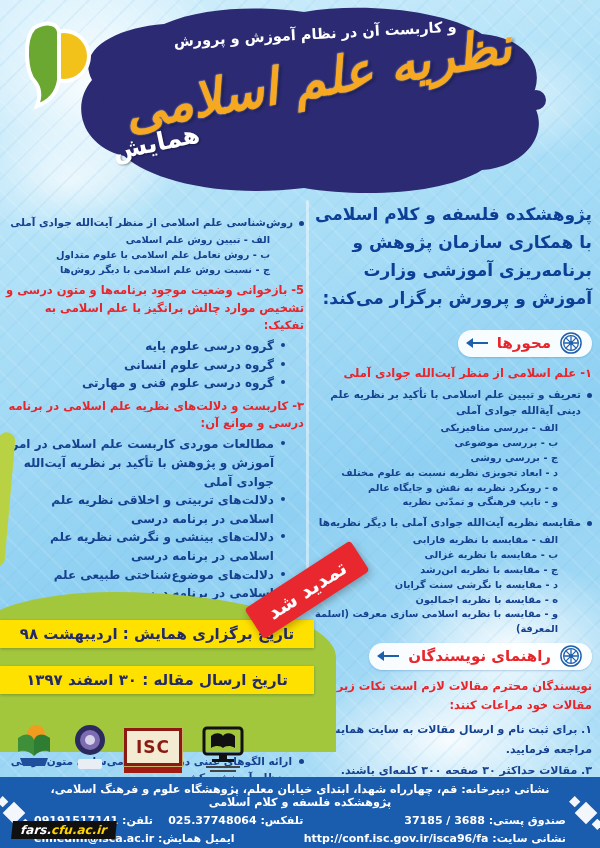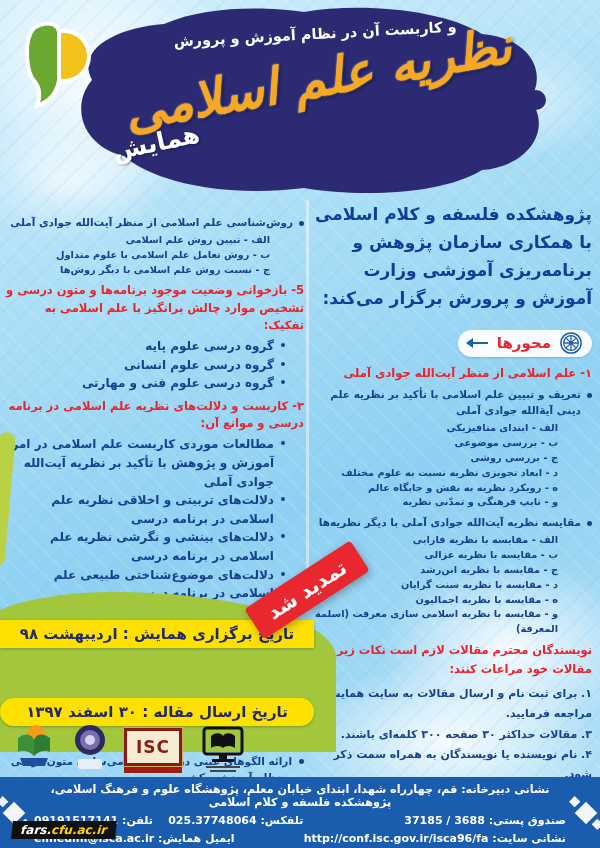--- a/index.html
+++ b/index.html
@@ -59,21 +59,21 @@
   .arrowbit{width:20px;height:2px;background:#1d5fae;position:relative;flex:0 0 auto;}
   .arrowbit::after{content:"";position:absolute;left:-7px;top:-4px;border:5px solid transparent;border-right:7px solid #1d5fae;}
 
   
   .hill{position:absolute;left:-24px;top:592px;width:360px;height:160px;background:#a3c73c;
     border-radius:55% 90% 0 0 / 60px 95px 0 0;}
   .leaf{position:absolute;left:-7px;top:432px;width:17px;height:135px;background:#b9d244;border-radius:9px;transform:rotate(5deg);}
   .datebar{position:absolute;left:0;width:314px;height:28px;background:#ffe100;color:#232a68;
     display:flex;align-items:center;justify-content:center;font-size:15px;font-weight:bold;
     box-shadow:0 1px 3px rgba(0,0,0,.25);}
-  .d1{top:620px;} .d2{top:698px;border-radius:14px;}
+  .d1{top:620px;} .d2{top:666px;}
   .stamp{position:absolute;left:244px;top:572px;transform:rotate(-33deg);background:#e8282e;color:#fff;
     font-size:20px;font-weight:bold;padding:6px 18px;border-radius:4px;z-index:9;
     box-shadow:0 3px 8px rgba(0,0,0,.3);direction:rtl;}
 
   
   .logos{position:absolute;left:12px;top:722px;display:flex;align-items:flex-start;gap:16px;justify-content:center;}
   .isc{margin-top:6px;width:52px;height:32px;background:#f4ecd2;border:3px solid #8b1a12;outline:1px solid #c8b06a;
     display:flex;align-items:center;justify-content:center;color:#8b1a12;font-weight:bold;font-size:17px;letter-spacing:1px;}
   .isc-wrap{display:flex;flex-direction:column;align-items:center;}
   .isc-band{width:58px;height:6px;background:#a01c12;margin-top:1px;}
@@ -130,38 +130,48 @@
         <circle cx="12" cy="12" r="2" fill="#1d5fae"></circle>
       </svg>
       <span class="t">محورها</span>
       <span class="arrowbit"></span>
     </div>
 
     <div class="redline">۱- علم اسلامی از منظر آیت‌الله جوادی آملی</div>
 
     <div class="bullet">تعریف و تبیین علم اسلامی با تأکید بر نظریه علم دینی آیة‌الله جوادی آملی</div>
     <div class="subs">
-        <div>الف - ابتدای متافیزیکی</div>
+        <div>الف - بررسی متافیزیکی</div>
         <div>ب - بررسی موضوعی</div>
         <div>ج - بررسی روشی</div>
         <div>د - ابعاد تجویزی نظریه نسبت به علوم مختلف</div>
         <div>ه - رویکرد نظریه به نقش و جایگاه عالم</div>
         <div>و - تایپ فرهنگی و تمدّنی نظریه</div>
       </div>
 
     <div class="bullet">مقایسه نظریه آیت‌الله جوادی آملی با دیگر نظریه‌ها</div>
     <div class="subs">
         <div>الف - مقایسه با نظریه فارابی</div>
         <div>ب - مقایسه با نظریه غزالی</div>
         <div>ج - مقایسه با نظریه ابن‌رشد</div>
-        <div>د - مقایسه با نظریه سنت گرایان</div>
+        <div>د - مقایسه با نگرشی سنت گرایان</div>
         <div>ه - مقایسه با نظریه اجمالیون</div>
         <div>و - مقایسه با نظریه اسلامی سازی معرفت (اسلمة المعرفة)</div>
       </div>
 
+    <div class="strip">
+      <svg class="compass" viewBox="0 0 24 24">
+        <circle cx="12" cy="12" r="11" fill="#fff" stroke="#1d5fae" stroke-width="1.6"></circle>
+        <circle cx="12" cy="12" r="8" fill="none" stroke="#1d5fae" stroke-width="1.4"></circle>
+        <path stroke="#1d5fae" stroke-width="1.4" d="M12 4.5V19.5 M4.5 12H19.5 M6.7 6.7L17.3 17.3 M17.3 6.7L6.7 17.3"></path>
+        <circle cx="12" cy="12" r="2" fill="#1d5fae"></circle>
+      </svg>
+      <span class="t">راهنمای نویسندگان</span>
+      <span class="arrowbit"></span>
+    </div>
 
     <div class="guide-red">نویسندگان محترم مقالات لازم است نکات زیر را در مقالات خود مراعات کنند:</div>
     <div class="glist">
         <div>۱. برای ثبت نام و ارسال مقالات به سایت همایش مراجعه فرمایید.</div>
         <div>۳. مقالات حداکثر ۳۰ صفحه ۳۰۰ کلمه‌ای باشند.</div>
         <div>۴. نام نویسنده یا نویسندگان به همراه سمت ذکر شود.</div>
         <div>۵. مقالات می‌توانند به زبان‌های فارسی، انگلیسی یا عربی باشند.</div>
         <div>۶. به مقالات پذیرفته شده حق تألیف تعلق می‌گیرد.</div>
         <div>۷. مقالات برگزیده در یک مجموعه منتشر خواهد شد.</div>
       </div>

